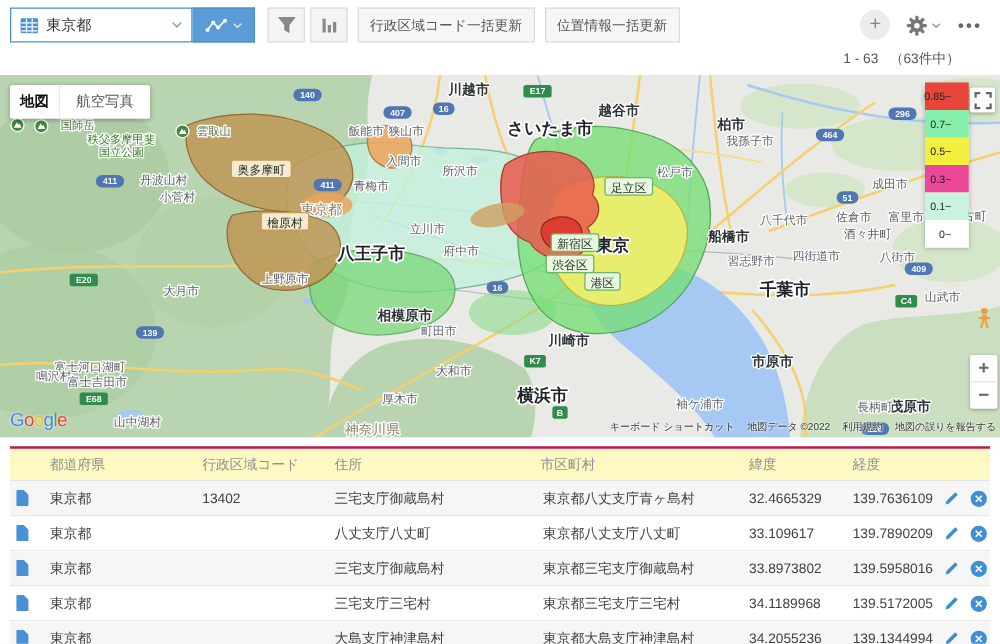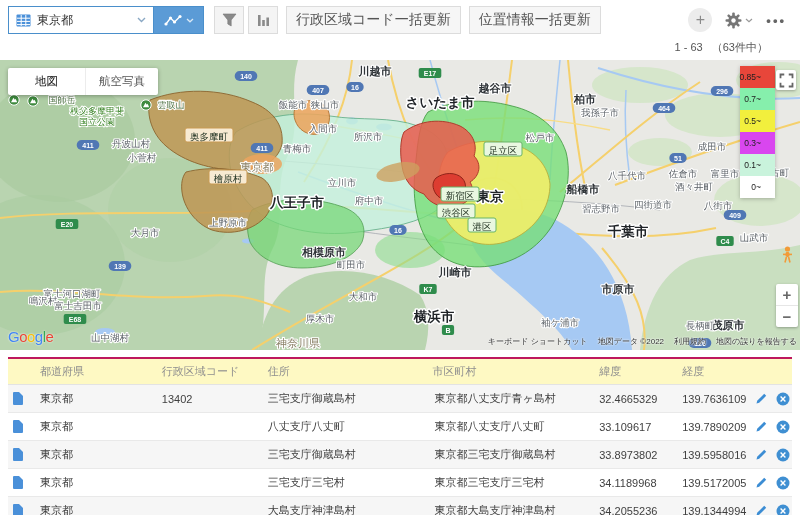--- a/index.html
+++ b/index.html
@@ -4,21 +4,21 @@
 <style>
   html,body{margin:0;padding:0}
   body{width:800px;height:515px;overflow:hidden;background:#fff;font-family:"Liberation Sans",sans-serif;position:relative}
   
   .toolbar{display:flex;align-items:center;padding:5px 8px;height:30px}
   .selgroup{display:flex;height:28px}
   .select{display:flex;align-items:center;gap:6px;width:146px;border:1px solid #4a8fcb;background:#fff;padding:0 7px;box-sizing:border-box}
   .select .val{font-size:12px;color:#333;flex:1;white-space:nowrap;overflow:hidden}
   .chartbtn{width:50px;background:#5b9bd6;border:1px solid #4a8fcb;border-left:none;display:flex;align-items:center;justify-content:center;gap:3px;box-sizing:border-box}
   .icobtn{width:30px;height:28px;background:#f4f4f4;border:1px solid #dcdcdc;display:flex;align-items:center;justify-content:center;box-sizing:border-box}
-  .txtbtn{height:28px;background:#f6f6f6;border:1px solid #dcdcdc;color:#555;font-size:14px;padding:0 9px;display:flex;align-items:center;box-sizing:border-box;white-space:nowrap}
+  .txtbtn{height:28px;background:#f6f6f6;border:1px solid #dcdcdc;color:#555;font-size:11px;padding:0 9px;display:flex;align-items:center;box-sizing:border-box;white-space:nowrap}
   .ml8{margin-left:8px}.ml4{margin-left:4px}.ml10{margin-left:10px}
   .tb-right{margin-left:auto;display:flex;align-items:center;gap:13px;padding-right:6px}
   .plus{width:24px;height:24px;border-radius:50%;background:#ececec;color:#8a8a8a;font-size:16px;display:flex;align-items:center;justify-content:center;line-height:1}
   .gearwrap{display:flex;align-items:center;gap:3px}
   .dots{color:#666;font-size:13px;letter-spacing:2px;font-weight:bold}
   .countbar{height:20px;text-align:right;padding-right:32px;font-size:11px;color:#555;line-height:15px}
   .countbar span{margin-left:6px}
   
   .map{position:relative;height:290px;overflow:hidden;background:#e9e9e5}
   .map>svg.base{position:absolute;left:0;top:0}
@@ -26,21 +26,21 @@
   text.city-xl{font-size:13.5px;font-weight:bold;fill:#1f2327;stroke-width:3px}
   text.city-m{font-size:11px;font-weight:bold;fill:#2f3438}
   text.pref{fill:#8a8066;font-size:11px}
   text.park{fill:#33801f;font-size:9px}
   text.mtl{fill:#4f7345;font-size:9px}
   text.wbt{stroke:none;fill:#223322;font-size:9.5px}
   text.sht{stroke:none;fill:#fff;font-size:7px;font-weight:bold}
   .wb-g{fill:#e9f7e0;stroke:#69b569;stroke-width:1}
   .wb-t{fill:#f7ead2;stroke:#c89a52;stroke-width:1}
   .maptype{position:absolute;top:8px;left:8px;display:flex;background:#fff;border-radius:2px;box-shadow:0 1px 4px rgba(0,0,0,.3);height:27px;font-size:11.5px}
-  .mt1{padding:0 27px;display:flex;align-items:center;font-weight:normal;color:#111}
+  .mt1{padding:0 8px;display:flex;align-items:center;font-weight:bold;color:#111}
   .mt2{padding:0 13px;display:flex;align-items:center;color:#565656;border-left:1px solid #ececec}
   .legend{position:absolute;top:6px;right:25px;width:35px;box-shadow:0 1px 4px rgba(0,0,0,.25)}
   .lchip{height:22px;display:flex;align-items:center;justify-content:flex-end;padding-right:14px;font-size:8.5px;color:#222;box-sizing:border-box}
   .fsbtn{position:absolute;top:10px;right:4px;width:20px;height:20px;background:#fff;border-radius:2px;box-shadow:0 1px 3px rgba(0,0,0,.3);display:flex;align-items:center;justify-content:center}
   .zoomctl{position:absolute;right:2px;top:224px;width:22px;background:#fff;border-radius:2px;box-shadow:0 1px 3px rgba(0,0,0,.3)}
   .zbtn{height:21px;display:flex;align-items:center;justify-content:center;color:#666;font-size:15px;font-weight:bold;line-height:1}
   .zbtn+.zbtn{border-top:1px solid #e6e6e6}
   .pegman{position:absolute;right:6px;top:186px}
   .glogo{position:absolute;left:8px;bottom:5px;font-size:15px;font-weight:normal;letter-spacing:-.5px;text-shadow:0 0 2px #fff}
   .attrib{position:absolute;right:3px;bottom:3px;font-size:8px;color:#333;display:flex;gap:10px;text-shadow:0 0 2px #fff,0 0 2px #fff;white-space:nowrap}
@@ -314,21 +314,21 @@
 
   <div class="maptype">
     <div class="mt1">地図</div>
     <div class="mt2">航空写真</div>
   </div>
 
   <div class="legend">
       <div class="lchip" style="background: rgb(232, 70, 58);">0.85~</div>
       <div class="lchip" style="background: #86efac;">0.7~</div>
       <div class="lchip" style="background: rgb(242, 239, 61);">0.5~</div>
-      <div class="lchip" style="background: #d946ef;">0.3~</div>
+      <div class="lchip" style="background: #ec4899;">0.3~</div>
       <div class="lchip" style="background: rgb(201, 243, 220);">0.1~</div>
       <div class="lchip" style="background: rgb(255, 255, 255);">0~</div>
     </div>
 
   <div class="fsbtn">
     <svg width="15" height="15" viewBox="0 0 20 20">
       <path d="M2,7 V2 H7 M13,2 H18 V7 M18,13 V18 H13 M7,18 H2 V13" fill="none" stroke="#666" stroke-width="2.4"></path>
     </svg>
   </div>
 

